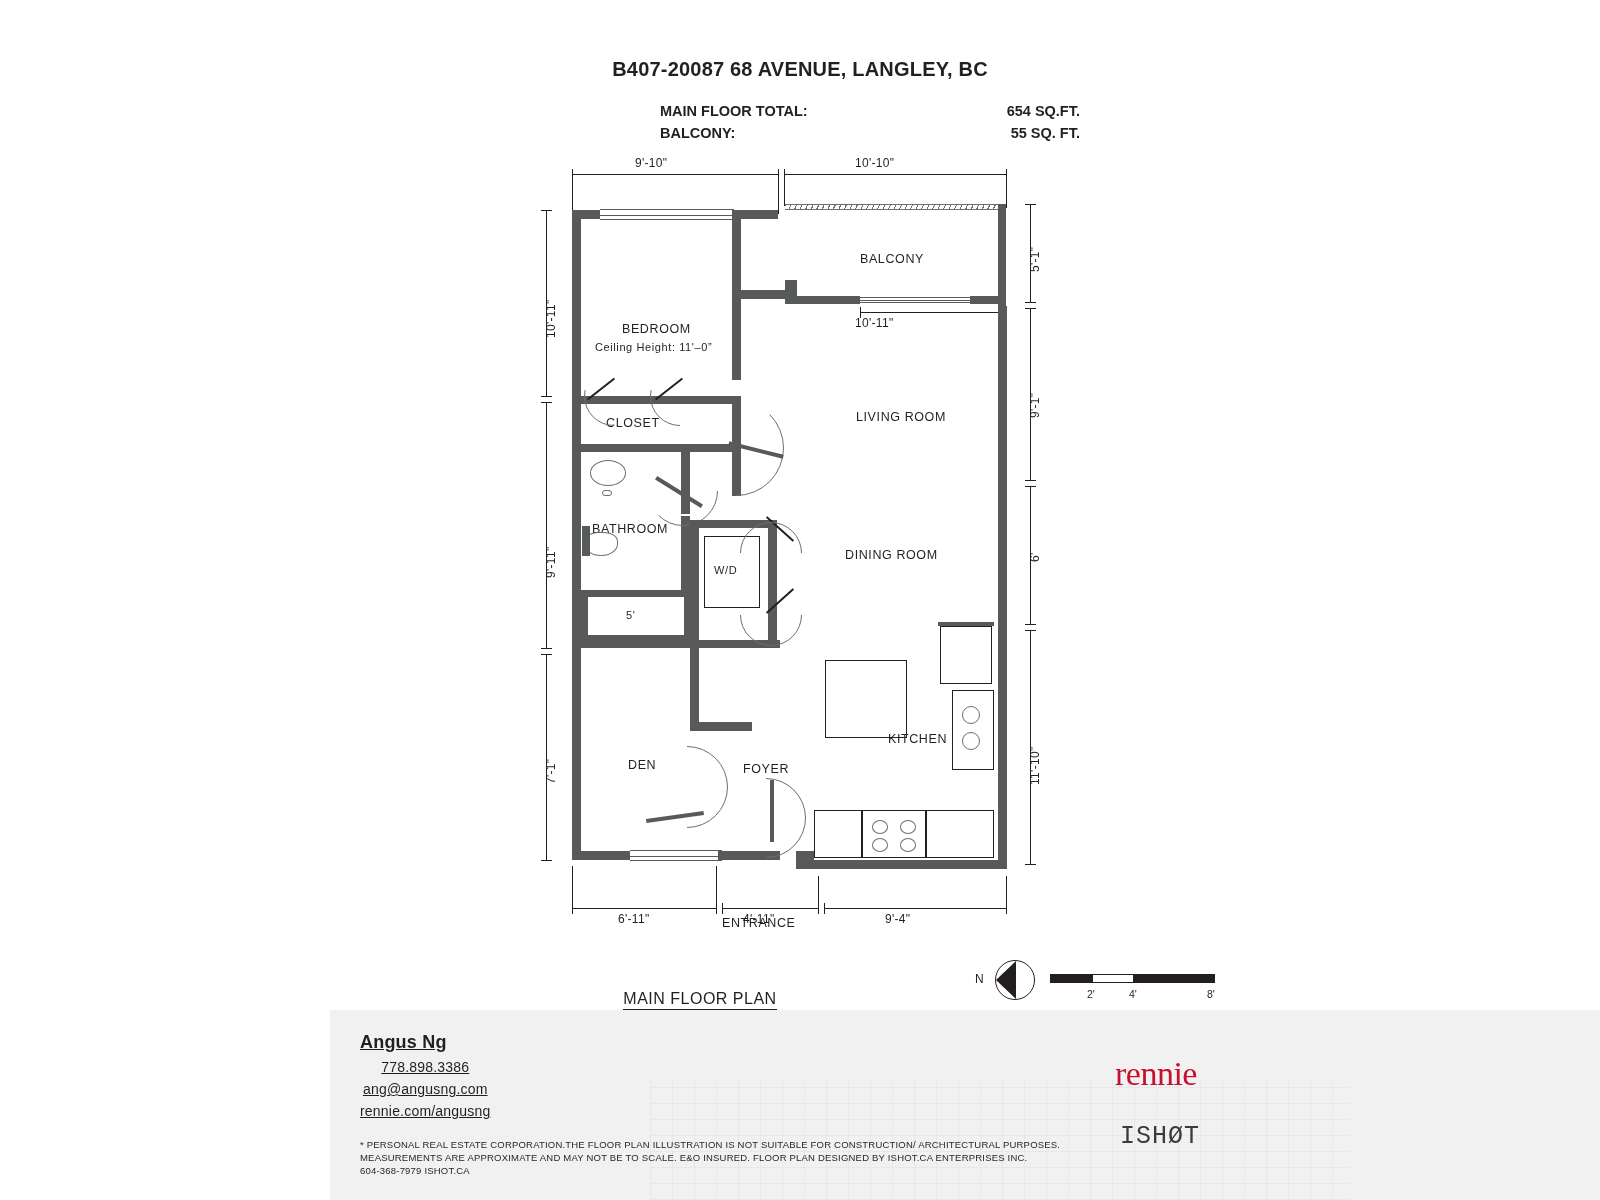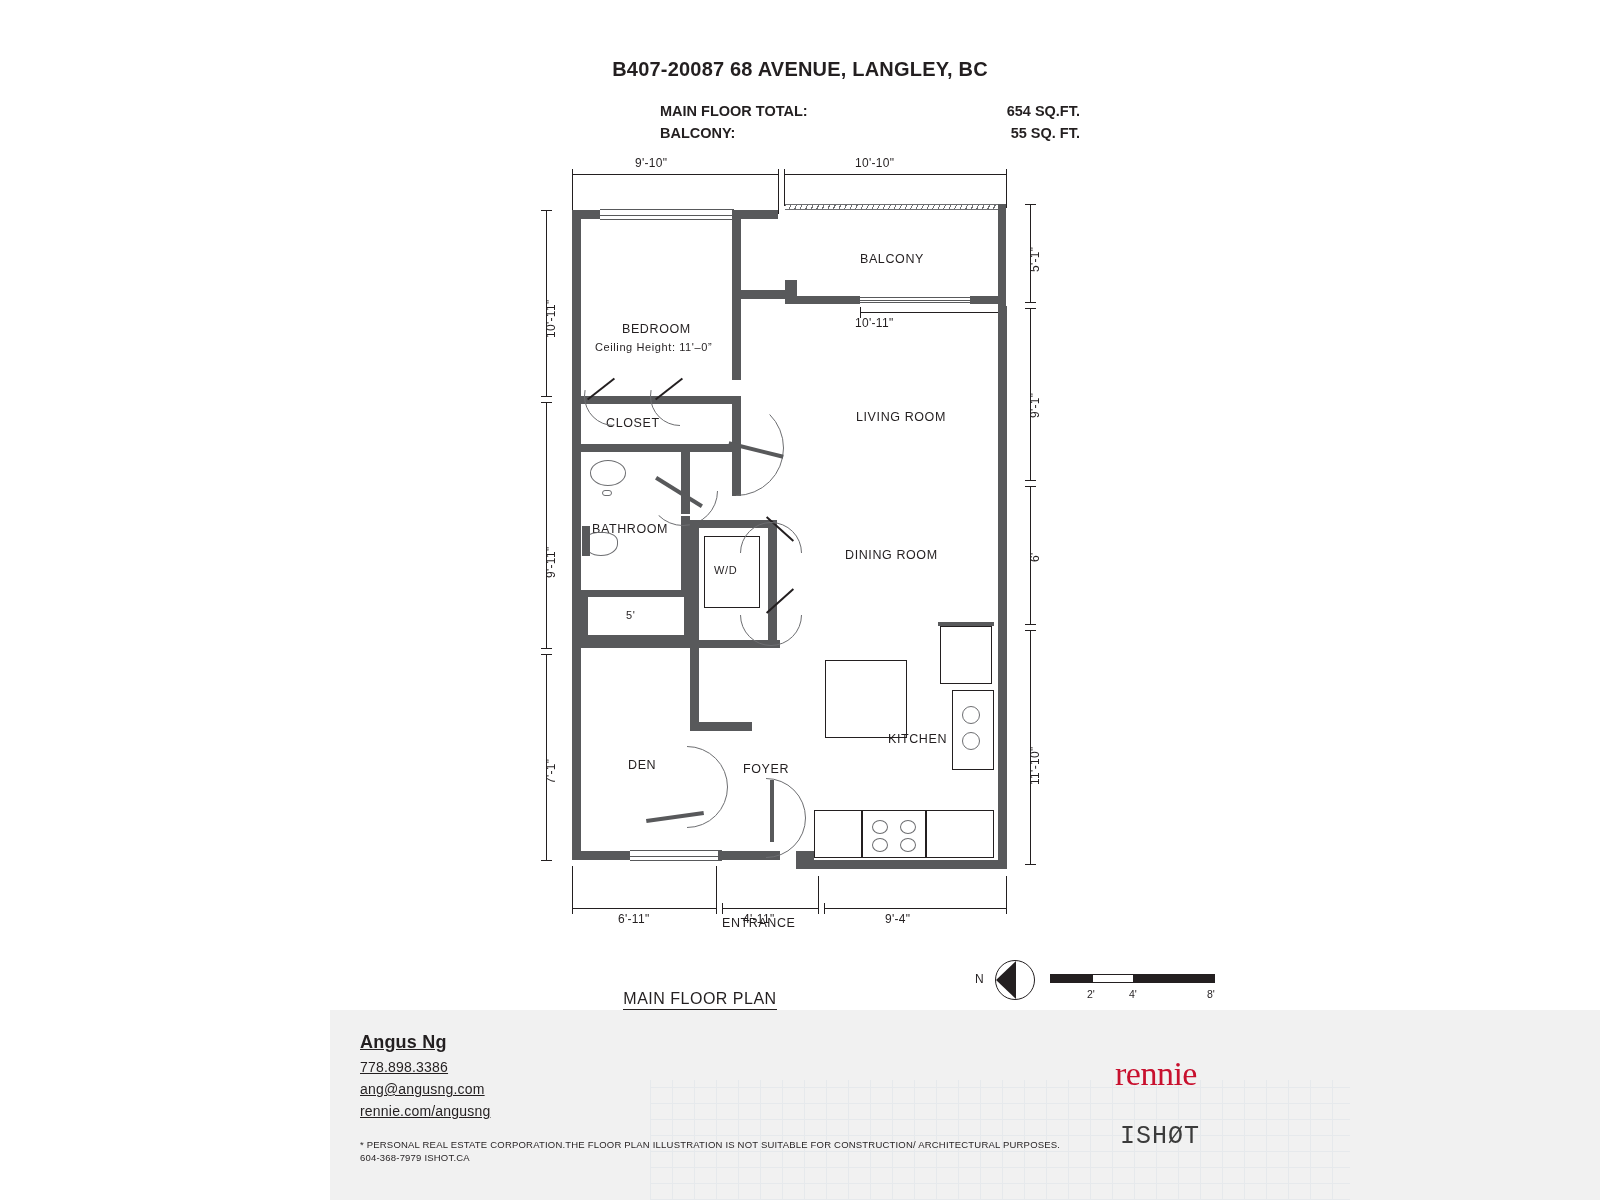--- a/index.html
+++ b/index.html
@@ -93,21 +93,21 @@
   
   .footer { position:absolute; left:330px; top:1010px; width:1270px; height:190px; background:#f1f1f1; overflow:hidden; }
   .footer .bgplan {
     position:absolute; left:320px; top:70px; width:700px; height:120px; opacity:.25;
     background:
       repeating-linear-gradient(0deg, #c9d3de 0 1px, transparent 1px 16px),
       repeating-linear-gradient(90deg, #c9d3de 0 1px, transparent 1px 22px);
   }
   .agent { position:absolute; left:30px; top:22px;text-decoration:underline; }
   .agent .name { font-size:18px; font-weight:bold; letter-spacing:.2px; }
-  .agent .line { font-size:14px; margin-top:6px; letter-spacing:.2px; }
+  .agent .line { font-size:14px; margin-top:6px; letter-spacing:.2px;text-align:center; }
   .rennie { position:absolute; left:785px; top:45px; font-size:34px; color:#c8102e; letter-spacing:-.5px; font-family:"Liberation Serif", serif; }
   .ishot { position:absolute; left:790px; top:112px; font-size:25px; letter-spacing:1px; color:#3b3b3b; font-family:Liberation Mono, monospace; }
   .disclaimer { position:absolute; left:30px; top:128px; font-size:9.5px; line-height:13px; color:#231f20; letter-spacing:.2px; }
 </style>
 </head>
 <body>
 
 <div class="page">
 
   <div class="title">B407-20087 68 AVENUE, LANGLEY, BC</div>
@@ -342,17 +342,18 @@
       <div class="line">778.898.3386</div>
       <div class="line">ang@angusng.com</div>
       <div class="line">rennie.com/angusng</div>
     </div>
 
     <div class="rennie">rennie</div>
     <div class="ishot">ISHØT</div>
 
     <div class="disclaimer">
       <div>* PERSONAL REAL ESTATE CORPORATION.THE FLOOR PLAN ILLUSTRATION IS NOT SUITABLE FOR CONSTRUCTION/ ARCHITECTURAL PURPOSES.</div>
+      <div>MEASUREMENTS ARE APPROXIMATE AND MAY NOT BE TO SCALE. E&amp;O INSURED. FLOOR PLAN DESIGNED BY ISHOT.CA ENTERPRISES INC.</div>
       <div>604-368-7979   ISHOT.CA</div>
     </div>
   </div>
 
 </div>
 
 </body></html>

